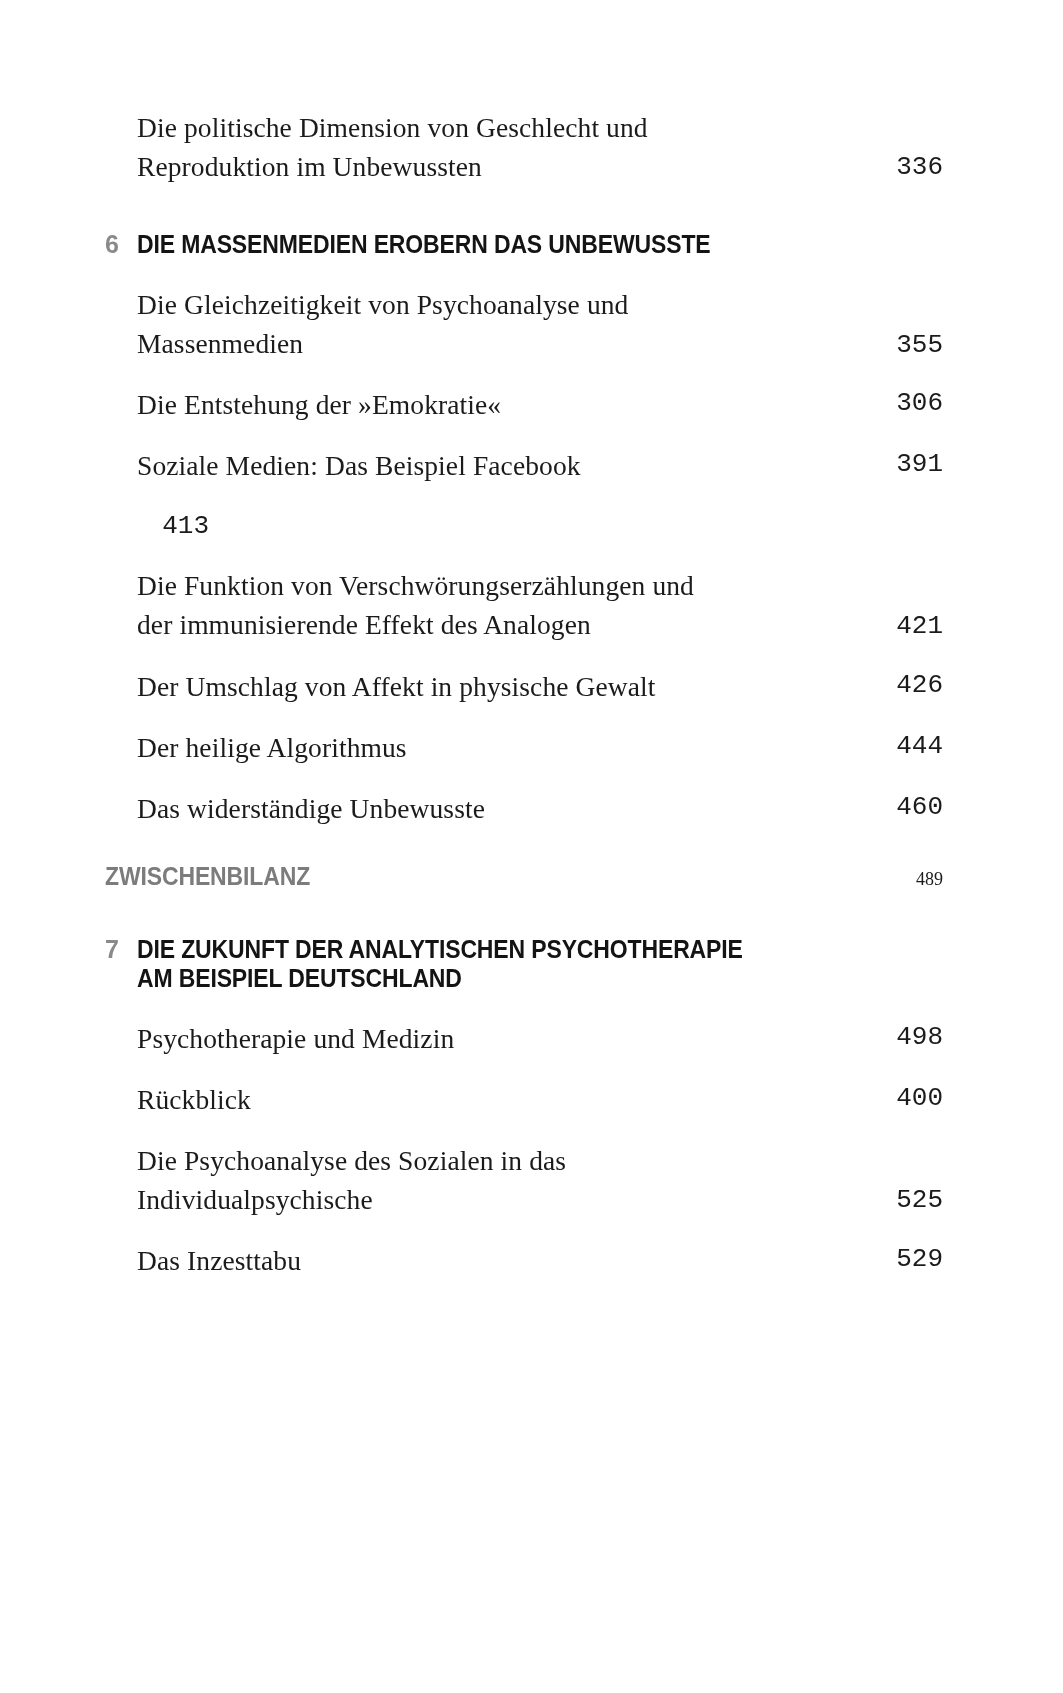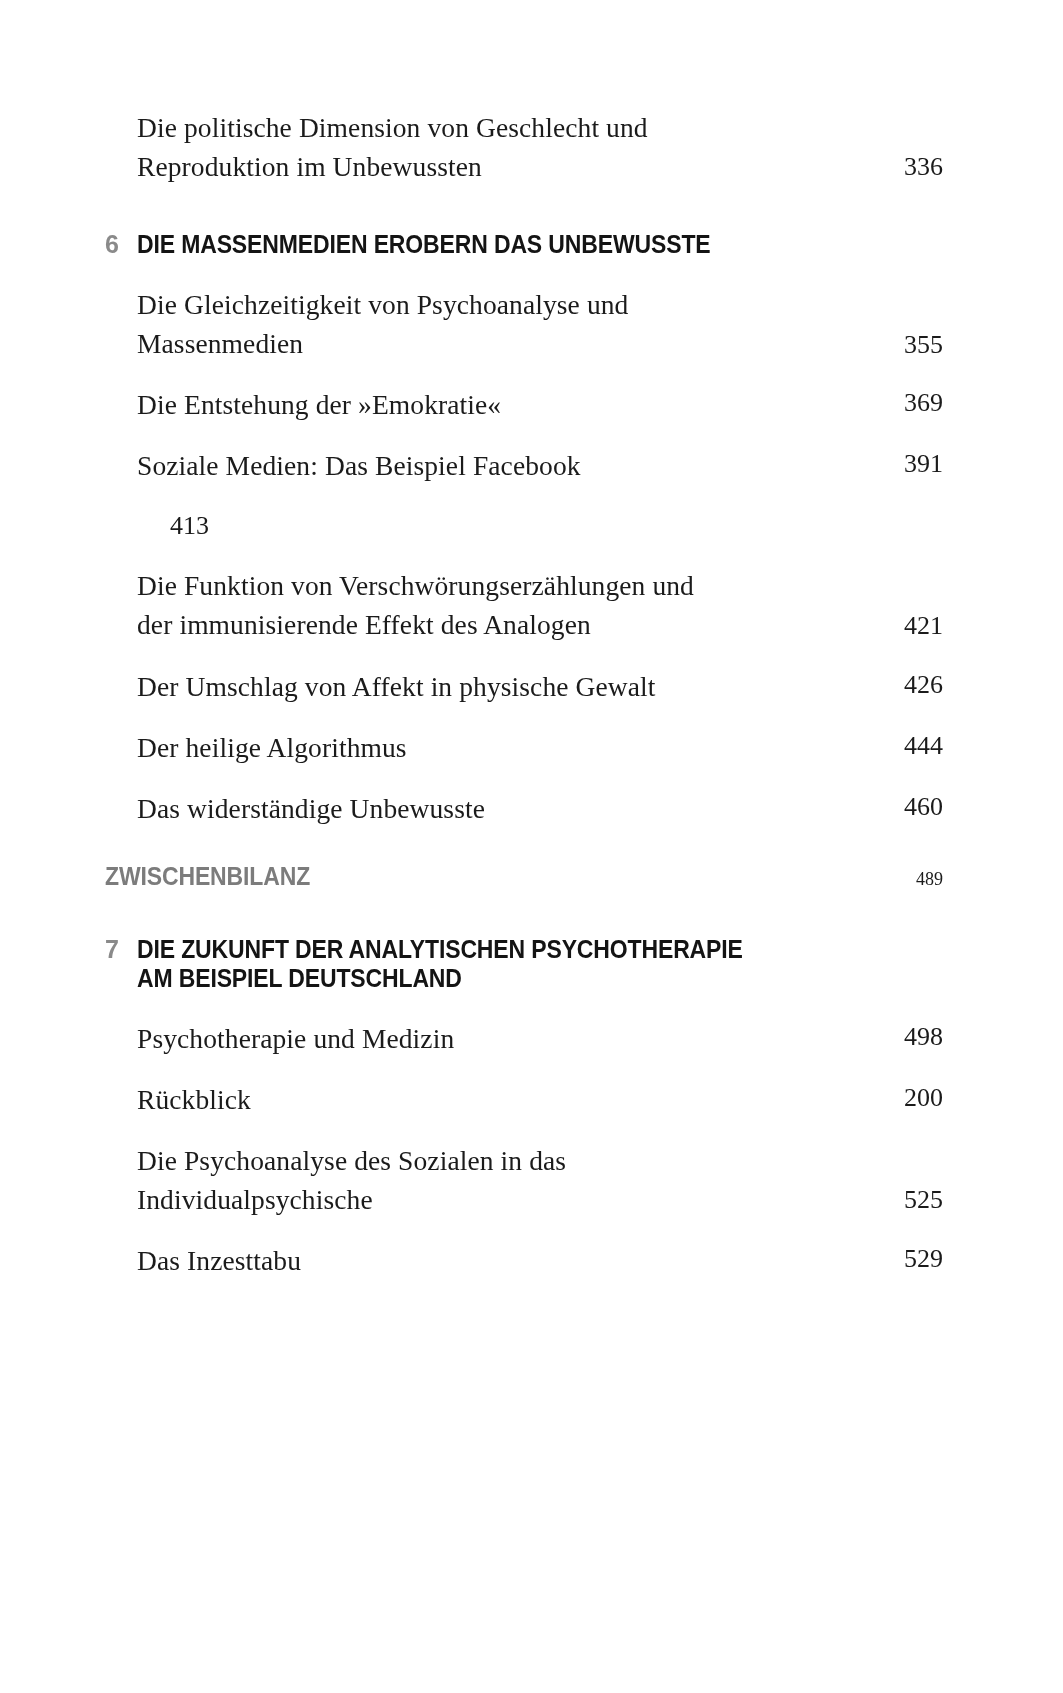--- a/index.html
+++ b/index.html
@@ -55,20 +55,21 @@
   }
 
   .entry .pageno {
     font-size: 26px;
     line-height: 1.42;
     color: #1b1b1b;
     text-align: right;
     min-width: 58px;
     flex: 0 0 auto;
     padding-left: 14px;
+    font-family: Liberation Mono, monospace;
   }
 
   
   .entry.two-line .pageno {
     align-self: flex-end;
   }
   .entry.one-line .pageno {
     align-self: flex-start;
   }
 
@@ -150,21 +151,21 @@
     </div>
 
     <div class="row entry two-line">
       <div class="title">Die Gleichzeitigkeit von Psychoanalyse und
 Massenmedien</div>
       <div class="pageno">355</div>
     </div>
 
     <div class="row entry one-line">
       <div class="title">Die Entstehung der »Emokratie«</div>
-      <div class="pageno">369</div>
+      <div class="pageno">306</div>
     </div>
 
     <div class="row entry one-line">
       <div class="title">Soziale Medien: Das Beispiel Facebook</div>
       <div class="pageno">391</div>
     </div>
 
 
     <div class="row entry one-line">
       <div class="pageno">413</div>
@@ -202,21 +203,21 @@
 AM BEISPIEL DEUTSCHLAND</div>
     </div>
 
     <div class="row entry one-line">
       <div class="title">Psychotherapie und Medizin</div>
       <div class="pageno">498</div>
     </div>
 
     <div class="row entry one-line">
       <div class="title">Rückblick</div>
-      <div class="pageno">200</div>
+      <div class="pageno">400</div>
     </div>
 
 
     <div class="row entry two-line">
       <div class="title">Die Psychoanalyse des Sozialen in das
 Individualpsychische</div>
       <div class="pageno">525</div>
     </div>
 
     <div class="row entry one-line">

